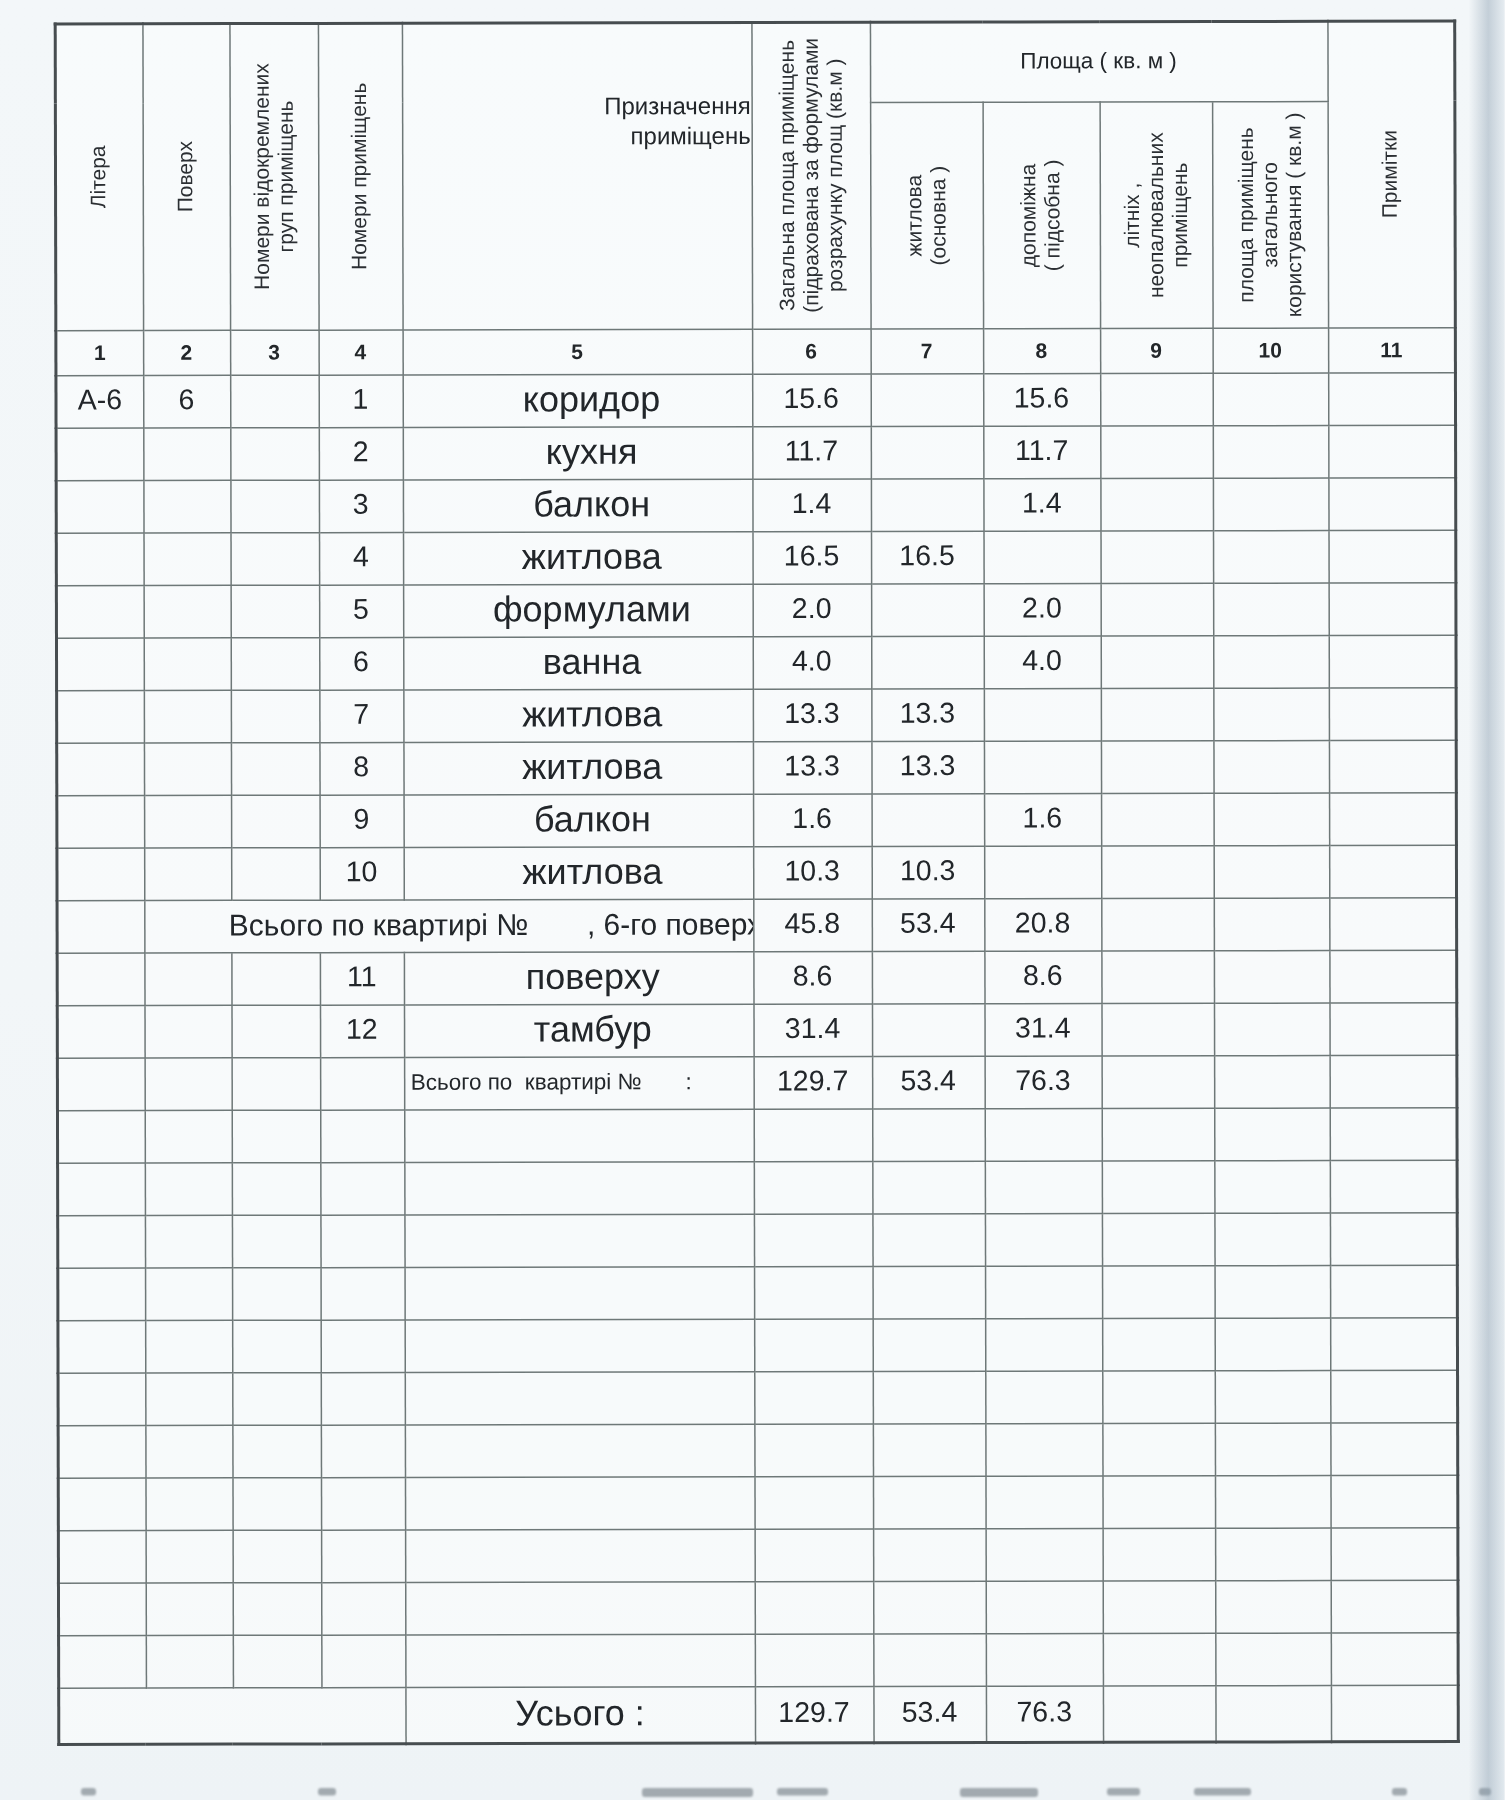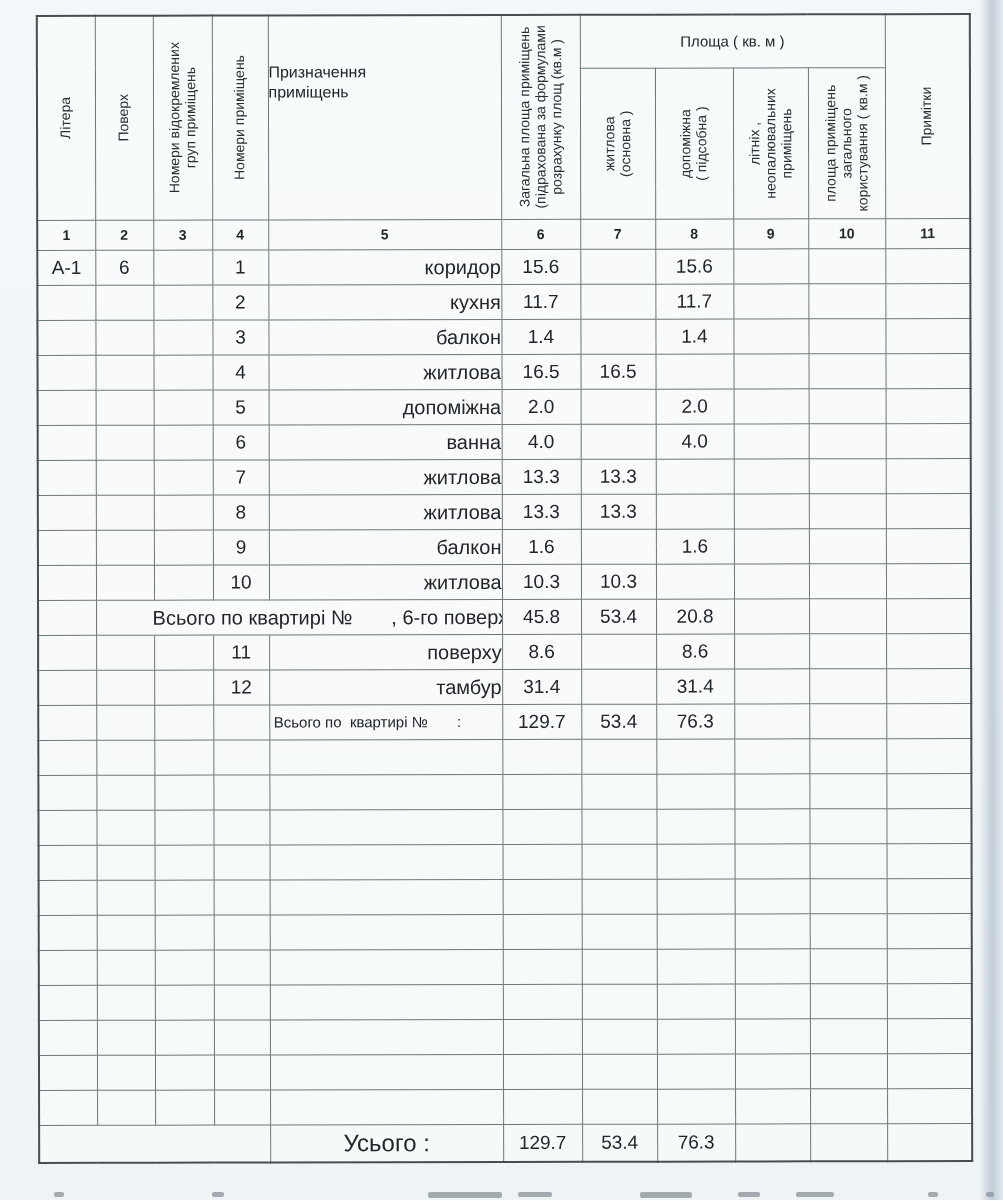--- a/index.html
+++ b/index.html
@@ -34,29 +34,29 @@
   tr.h-b{height:151px}
   th.rot{position:relative}
   th.rot .vt{
     position:absolute;left:50%;top:50%;
     transform:translate(-50%,-50%) rotate(-90deg);
     white-space:pre-line;text-align:center;
     font-size:14px;line-height:1.13;color:#2b2f33;font-weight:400;
   }
   th.rot.tall .vt{width:196px}
   th.rot.short .vt{width:147px}
-  th.h-c5{font-size:16px;line-height:1.25;white-space:pre-line;text-align:left;vertical-align:middle;padding-bottom:71px}
+  th.h-c5{font-size:16px;line-height:1.25;white-space:pre-line;text-align:right;vertical-align:middle;padding-bottom:71px}
   th.area{font-size:15px;text-align:center;vertical-align:middle;font-weight:400}
   tr.numrow{height:30px}
   tr.numrow td{font-size:14px;font-weight:700;text-align:center;color:#23272a}
   
   tbody tr.r{height:35px}
   tbody tr.grand{height:38px}
   tbody td{font-size:19px;text-align:center;vertical-align:middle;line-height:1}
-  tbody td.name{text-align:right;padding-left:19px;font-size:20px}
+  tbody td.name{text-align:center;padding-left:19px;font-size:24px}
   tbody td.sublbl{white-space:pre;text-align:left;padding-left:56px;font-size:20px}
   tbody td.lbl5{white-space:pre;text-align:left;padding-left:4px;font-size:15px}
   tbody td.glbl{font-size:24px;text-align:center}
   
   .cutoff{position:absolute;top:1191px;left:0;width:1003px;height:9px}
   .cutoff i{
     position:absolute;top:1px;display:block;height:5px;border-radius:2px;
     background:rgba(58,68,78,.42);filter:blur(.6px);
   }
 </style>
@@ -135,21 +135,21 @@
         <td><span>6</span></td>
         <td><span>7</span></td>
         <td><span>8</span></td>
         <td><span>9</span></td>
         <td><span>10</span></td>
         <td><span>11</span></td>
       </tr>
     </thead>
   <tbody>
       <tr class="r">
-        <td><span>А-1</span></td>
+        <td><span>А-6</span></td>
         <td><span>6</span></td>
         <td></td>
         <td><span>1</span></td>
         <td class="name"><span>коридор</span></td>
         <td><span>15.6</span></td>
         <td></td>
         <td><span>15.6</span></td>
         <td></td>
         <td></td>
         <td></td>
@@ -191,21 +191,21 @@
         <td></td>
         <td></td>
         <td></td>
         <td></td>
       </tr>
       <tr class="r">
         <td></td>
         <td></td>
         <td></td>
         <td><span>5</span></td>
-        <td class="name"><span>допоміжна</span></td>
+        <td class="name"><span>формулами</span></td>
         <td><span>2.0</span></td>
         <td></td>
         <td><span>2.0</span></td>
         <td></td>
         <td></td>
         <td></td>
       </tr>
       <tr class="r">
         <td></td>
         <td></td>

